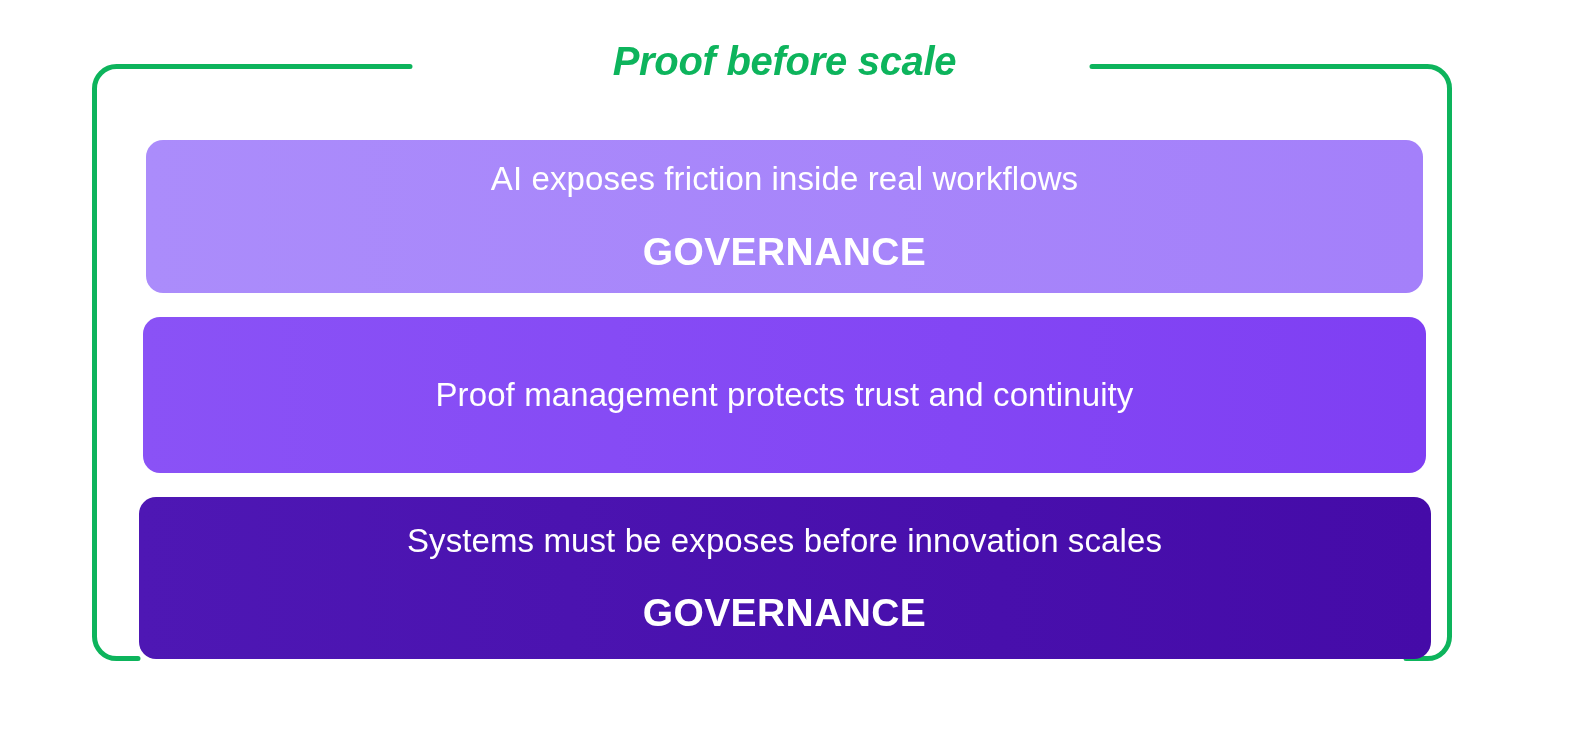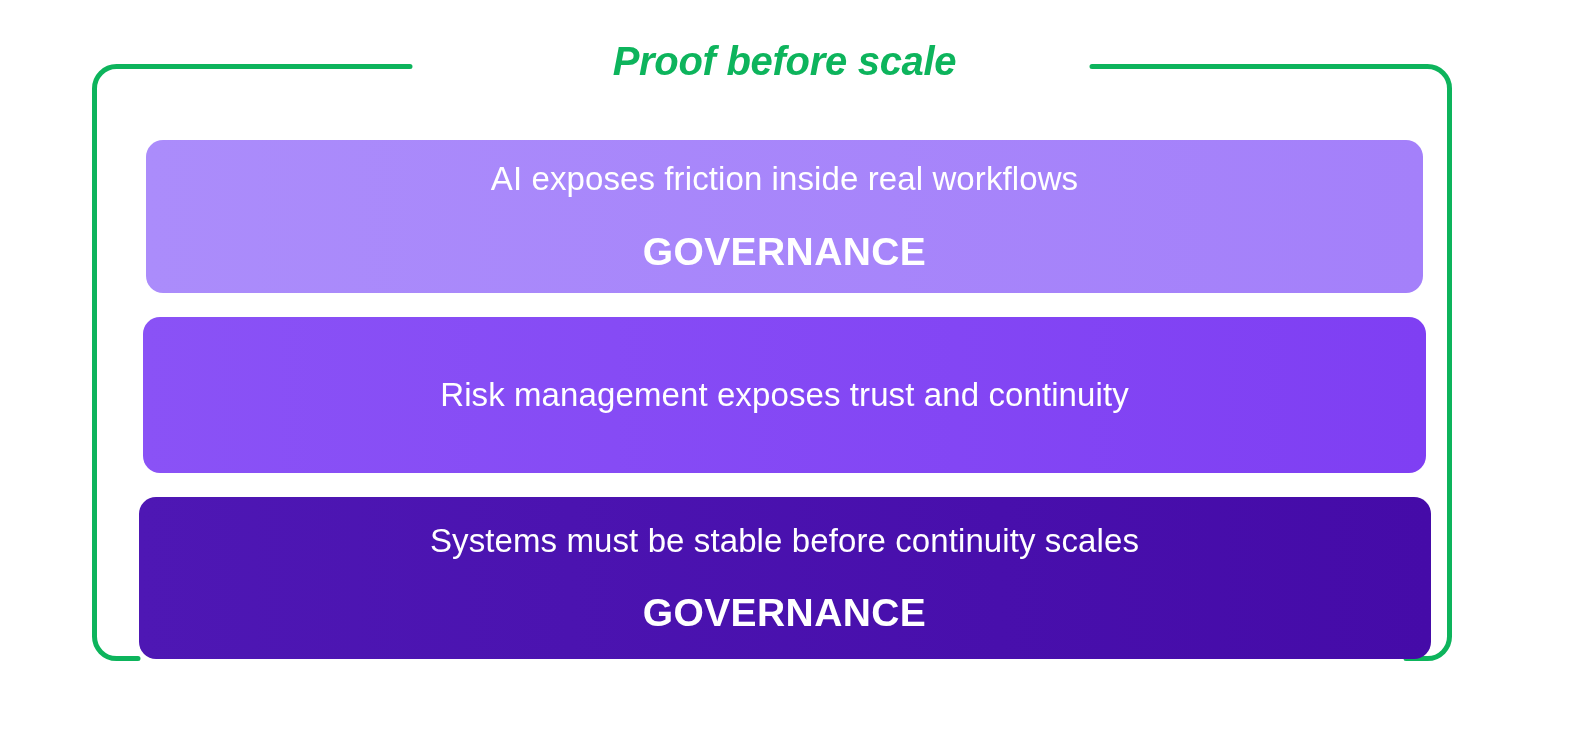--- a/index.html
+++ b/index.html
@@ -120,22 +120,22 @@
   <div class="title" style="color: rgb(13, 180, 92);">Proof before scale</div>
 
   <div class="stack">
 
     <div class="layer layer-0" style="background: linear-gradient(90deg, rgb(171, 140, 251) 0%, rgb(164, 128, 250) 100%); color: rgb(255, 255, 255);">
       <div class="layer-desc">AI exposes friction inside real workflows</div>
       <div class="layer-label">GOVERNANCE</div>
     </div>
 
     <div class="layer layer-1" style="background: linear-gradient(90deg, rgb(138, 82, 246) 0%, rgb(127, 63, 243) 100%); color: rgb(255, 255, 255);">
-      <div class="layer-desc">Risk management exposes trust and continuity</div>
+      <div class="layer-desc">Proof management protects trust and continuity</div>
     </div>
 
     <div class="layer layer-2" style="background: linear-gradient(90deg, rgb(78, 23, 180) 0%, rgb(69, 11, 168) 100%); color: rgb(255, 255, 255);">
-      <div class="layer-desc">Systems must be stable before continuity scales</div>
+      <div class="layer-desc">Systems must be exposes before innovation scales</div>
       <div class="layer-label">GOVERNANCE</div>
     </div>
 
   </div>
 </div>
 
 </body></html>

